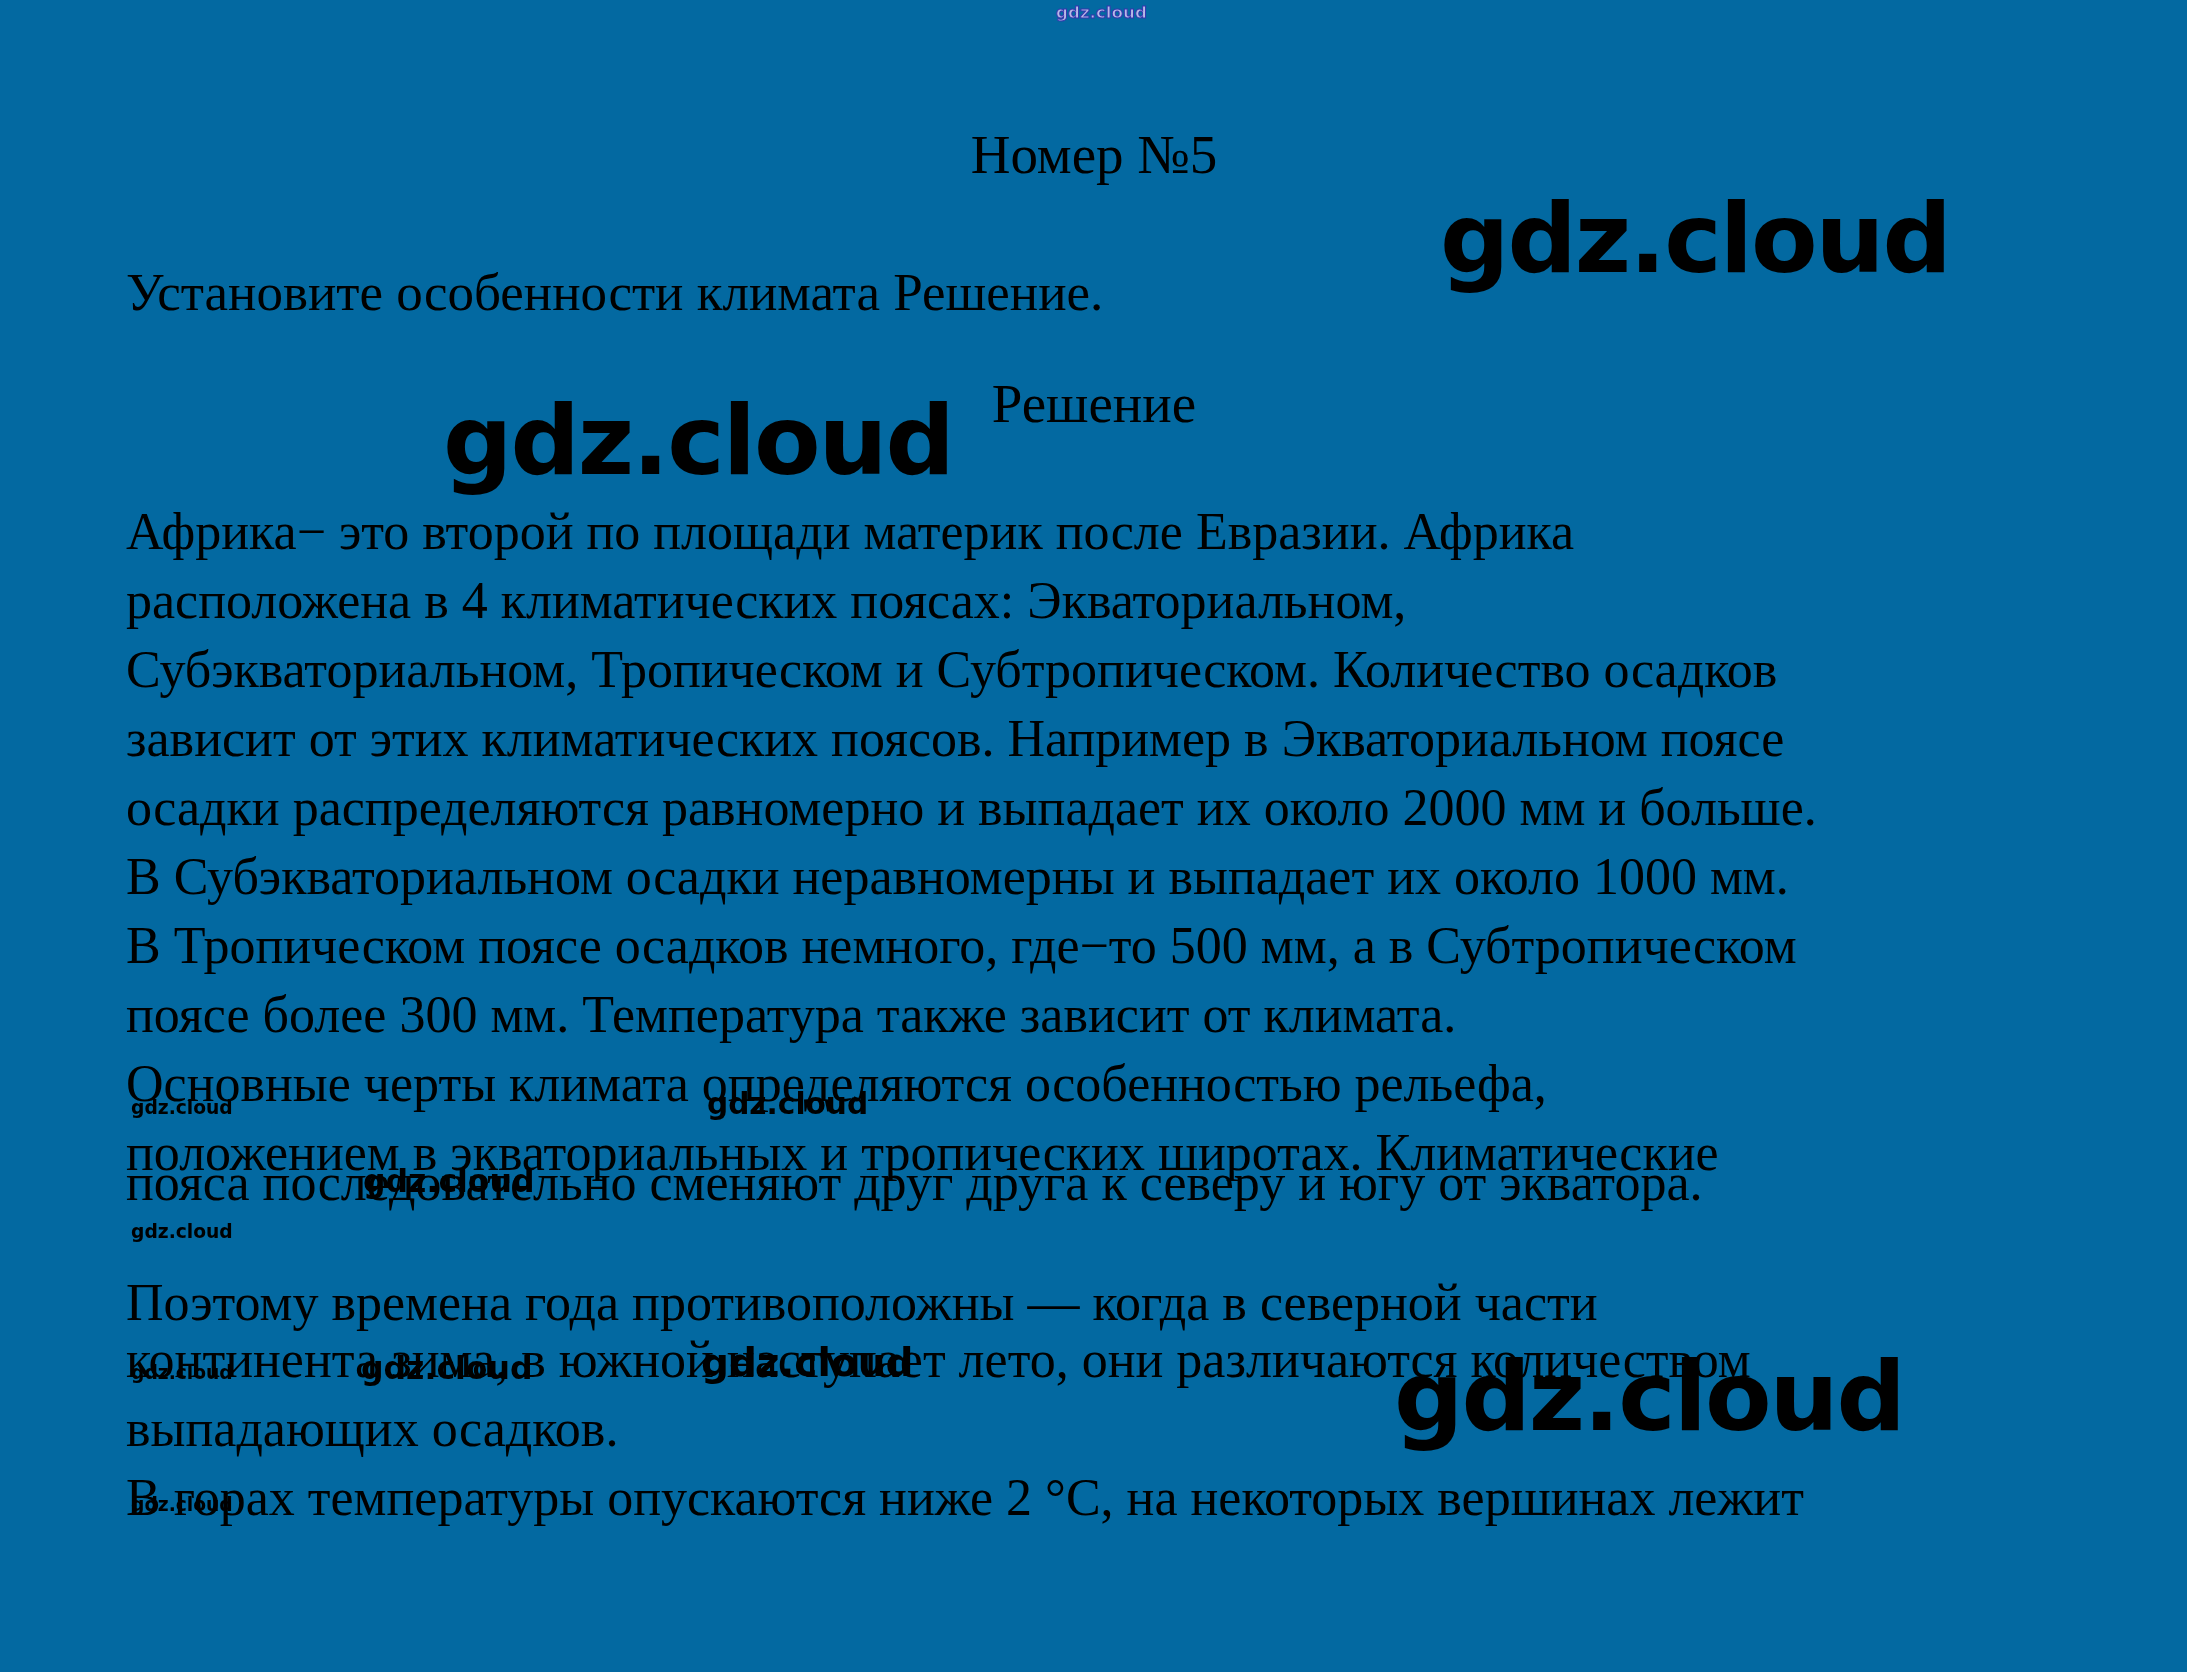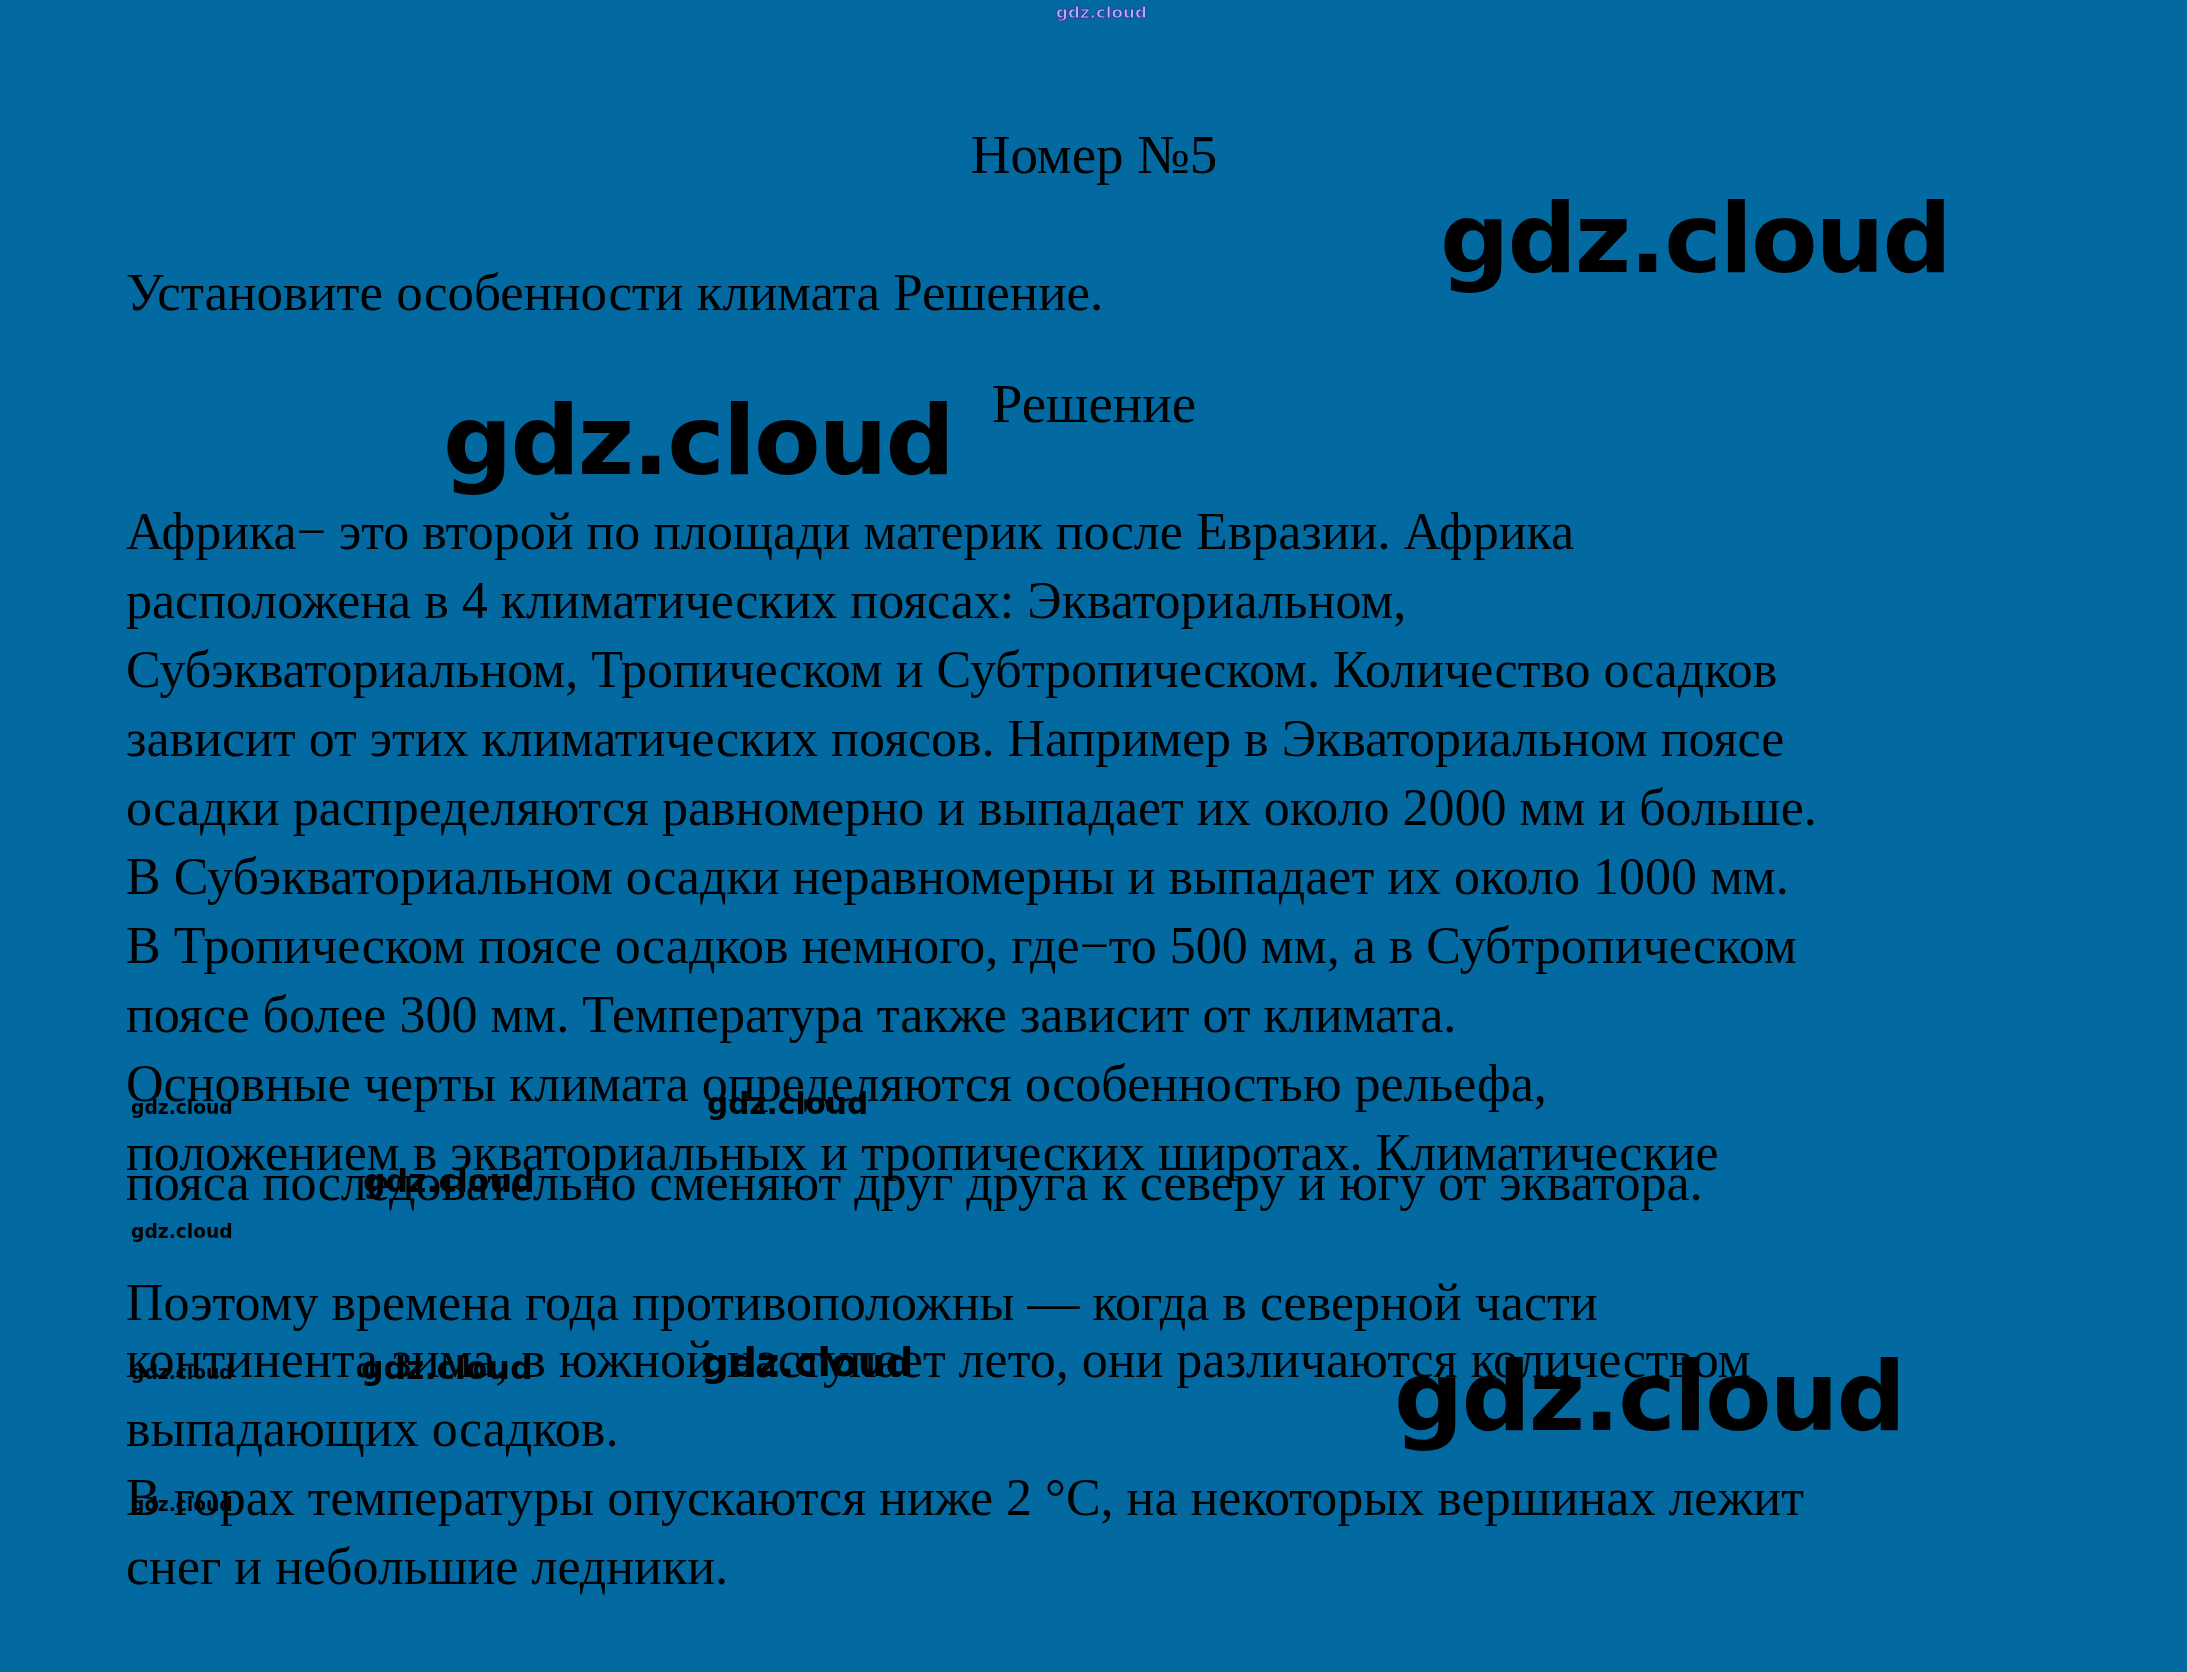--- a/index.html
+++ b/index.html
@@ -87,16 +87,15 @@
   <div class="line" style="top:842px;">В Субэкваториальном осадки неравномерны и выпадает их около 1000 мм.</div>
   <div class="line" style="top:911px;">В Тропическом поясе осадков немного, где−то 500 мм, а в Субтропическом</div>
   <div class="line" style="top:980px;">поясе более 300 мм. Температура также зависит от климата.</div>
   <div class="line" style="top:1049px;">Основные черты климата определяются особенностью рельефа,</div>
   <div class="line" style="top:1118px;">положением в экваториальных и тропических широтах. Климатические</div>
   <div class="line" style="top:1148px;">пояса последовательно сменяют друг друга к северу и югу от экватора.</div>
   <div class="line" style="top:1268px;">Поэтому времена года противоположны — когда в северной части</div>
   <div class="line" style="top:1325px;">континента зима, в южной наступает лето, они различаются количеством</div>
   <div class="line" style="top:1394px;">выпадающих осадков.</div>
   <div class="line" style="top:1463px;">В горах температуры опускаются ниже 2 °C, на некоторых вершинах лежит</div>
-  <div class="line" style="top:1532px;">снег и небольшие ледники.</div>
 
 </div>
 
 
 </body></html>

